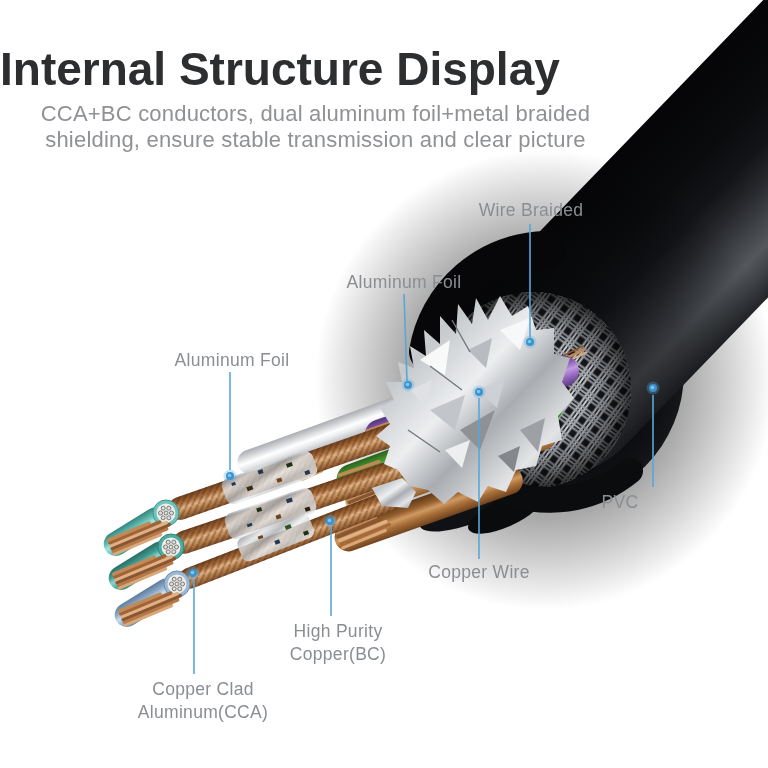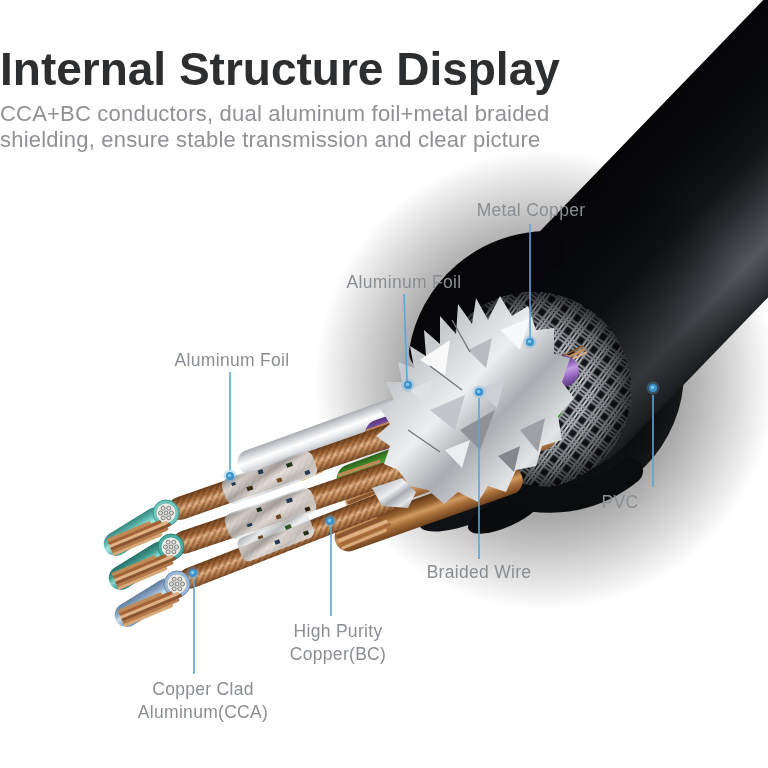--- a/index.html
+++ b/index.html
@@ -1,21 +1,21 @@
 <!DOCTYPE html>
 <html style="--c-bg: #ffffff; --c-title: #2d2e30; --c-sub: #8f9194; --c-label: #8a8e92; --c-leader: #58a7d8;"><head>
 <meta charset="utf-8">
 <style>
   html,body{margin:0;padding:0;background:#ffffff;}
   #stage{position:relative;width:768px;height:768px;background:var(--c-bg,#fff);overflow:hidden;
          font-family:"Liberation Sans","DejaVu Sans",sans-serif;}
   .title{position:absolute;left:0;top:42px;width:768px;text-align:left;
          font-size:46px;font-weight:700;letter-spacing:0px;color:var(--c-title,#2d2e30);}
-  .subtitle{position:absolute;left:0;top:101px;width:615px;text-align:left;
-         font-size:22px;line-height:26px;letter-spacing:.2px;color:var(--c-sub,#8f9194);}
+  .subtitle{position:absolute;left:0;top:101px;width:615px;text-align:center;
+         font-size:22px;line-height:26px;letter-spacing:.2px;color:var(--c-sub,#8f9194);padding-left:8px;}
   .lbl{position:absolute;transform:translateX(-50%);text-align:center;white-space:nowrap;
        font-size:17.5px;line-height:23px;letter-spacing:.3px;color:var(--c-label,#8a8e92);}
   .lbl span{display:block;}
   svg{position:absolute;left:0;top:0;}
   .leader{stroke:var(--c-leader,#58a7d8);stroke-width:1.6;}
 </style>
 </head>
 <body>
 
 <div id="stage">
@@ -371,33 +371,33 @@
         </g>
       <g transform="translate(193 573)">
         <circle r="6.5" fill="rgba(90,170,230,.3)"></circle>
           <circle r="4" fill="#3d93cc"></circle>
           <circle r="1.8" cx="-.5" cy="-.5" fill="#7ec8f0"></circle>
         </g>
     </g>
   </svg>
 
   <div class="lbl" style="left:531px;top:199px">
-    <span>Metal Copper</span>
+    <span>Wire Braided</span>
     </div>
   <div class="lbl" style="left:404px;top:271px">
     <span>Aluminum Foil</span>
     </div>
   <div class="lbl" style="left:232px;top:349px">
     <span>Aluminum Foil</span>
     </div>
   <div class="lbl" style="left:620px;top:491px">
     <span>PVC</span>
     </div>
   <div class="lbl" style="left:479px;top:561px">
-    <span>Braided Wire</span>
+    <span>Copper Wire</span>
     </div>
   <div class="lbl" style="left:203px;top:678px">
     <span>Copper Clad</span>
     <span>Aluminum(CCA)</span>
     </div>
   <div class="lbl" style="left:338px;top:620px">
     <span>High Purity</span>
     <span>Copper(BC)</span>
     </div>
 </div>

